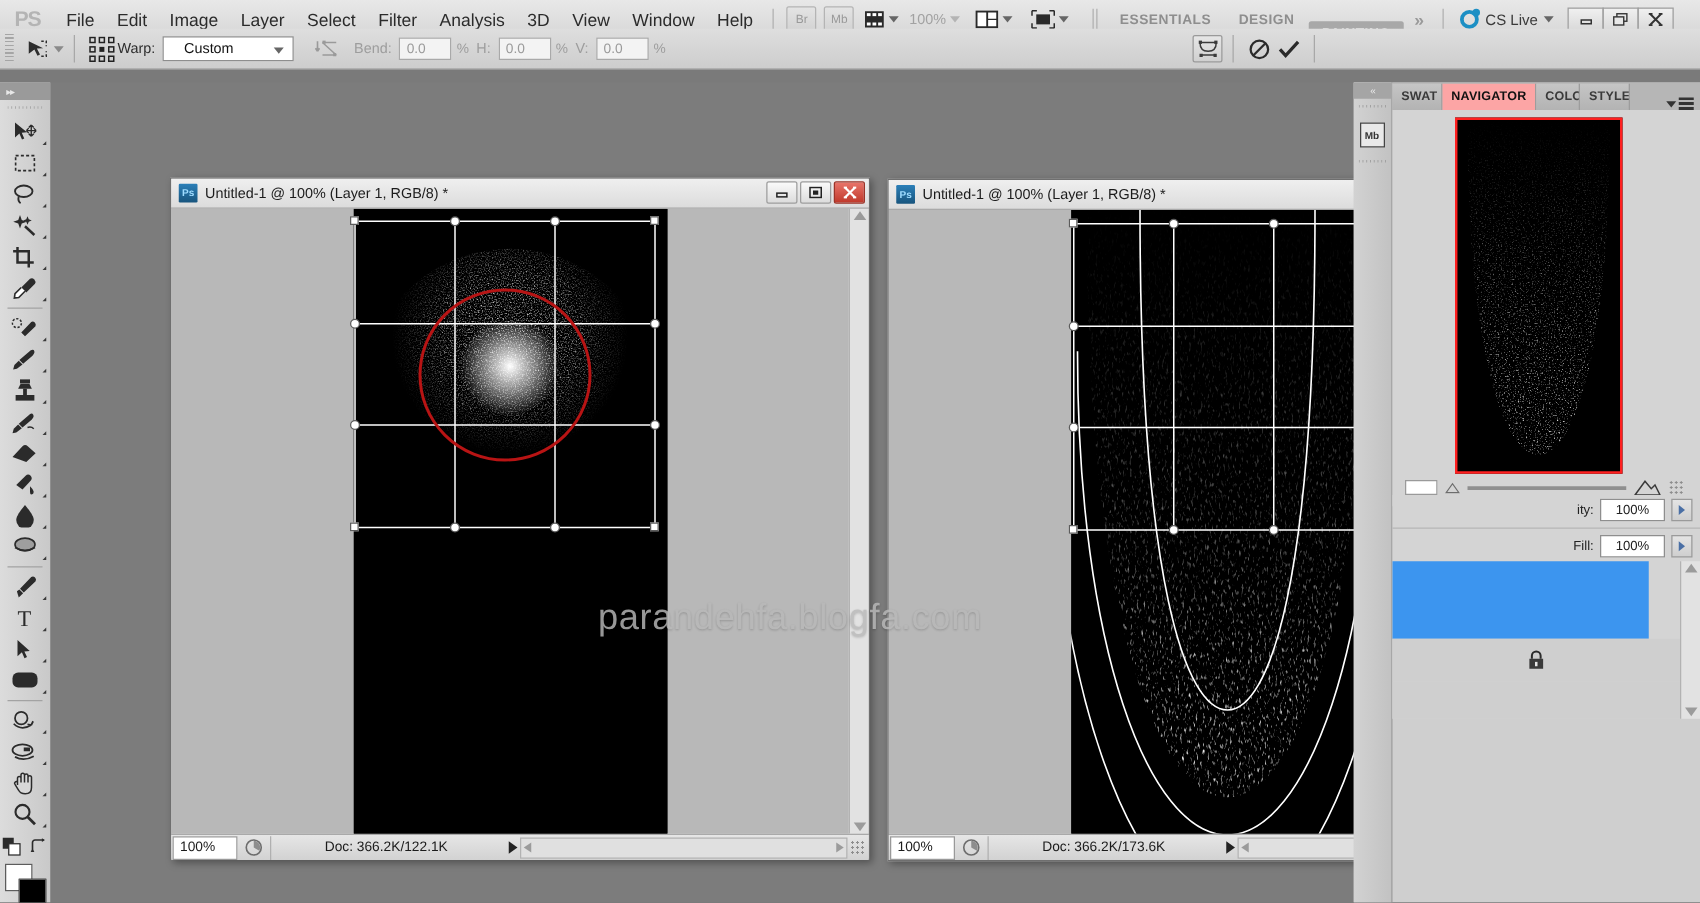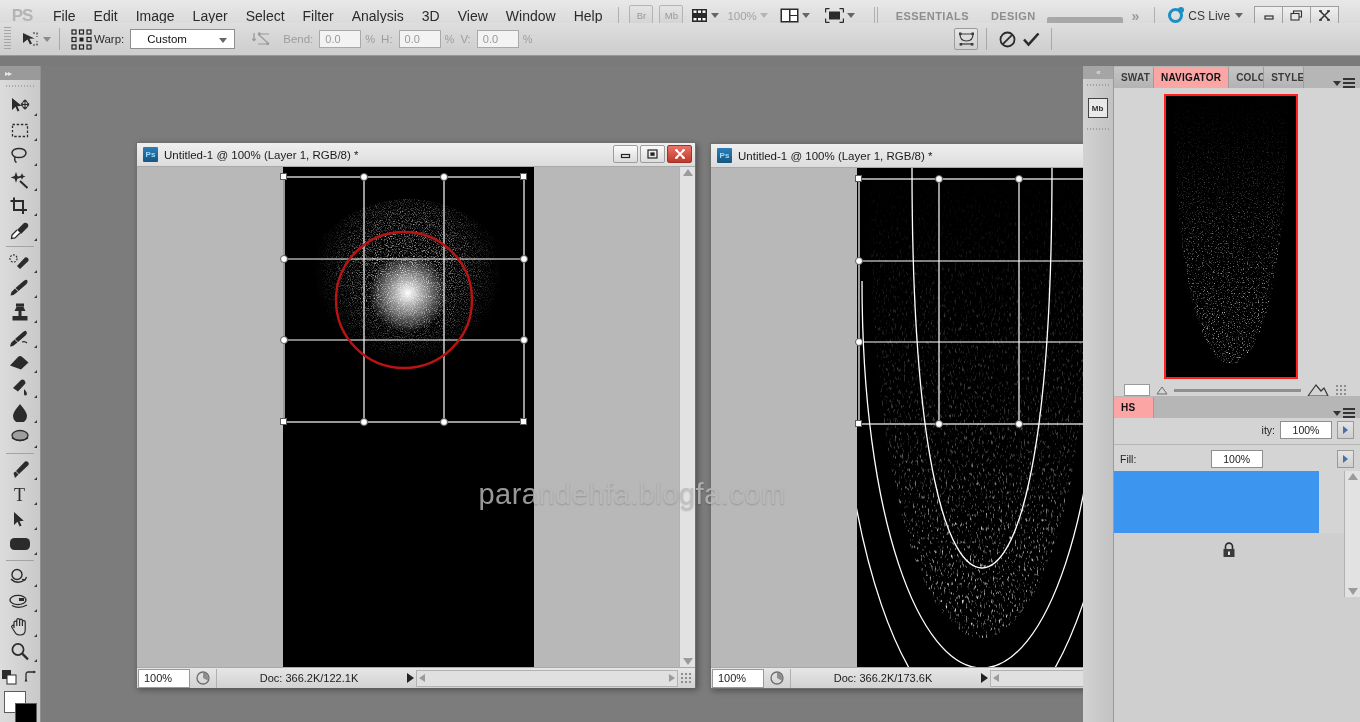--- a/index.html
+++ b/index.html
@@ -866,37 +866,30 @@
           <div class="nav-slider"></div>
           <svg width="22" height="14" viewBox="0 0 22 14">
             <path d="M1 13 L9 2 L14 8 L17 5 L21 13 Z" fill="none" stroke="#3a3a3a" stroke-width="1.2"></path>
           </svg>
           <span class="st-grip"></span>
         </div>
       </div>
     </div>
 
     <div class="layers-panel" style="top:330px;">
-      <div class="panel-tabs">
-        <div class="ptab active" style="width:40px">HS</div>
-        <div class="pmenu">
-          <span class="caret-dn"></span>
-          <span class="hamb"></span>
-        </div>
-      </div>
 
       <div class="lp-row" style="justify-content:flex-end">
         <span>ity:</span>
         <span class="lp-field">100%</span>
         <span class="lp-arrow">
           <span class="caret-r"></span>
         </span>
       </div>
       <div class="lp-sep"></div>
-      <div class="lp-row" style="justify-content:space-between">
+      <div class="lp-row" style="justify-content:flex-end">
         <span>Fill:</span>
         <span class="lp-field">100%</span>
         <span class="lp-arrow">
           <span class="caret-r"></span>
         </span>
       </div>
 
       <div style="position:relative;display:flex">
         <div style="flex:1">
           <div class="layer-thumb" style="height:62px;width:205px"></div>

